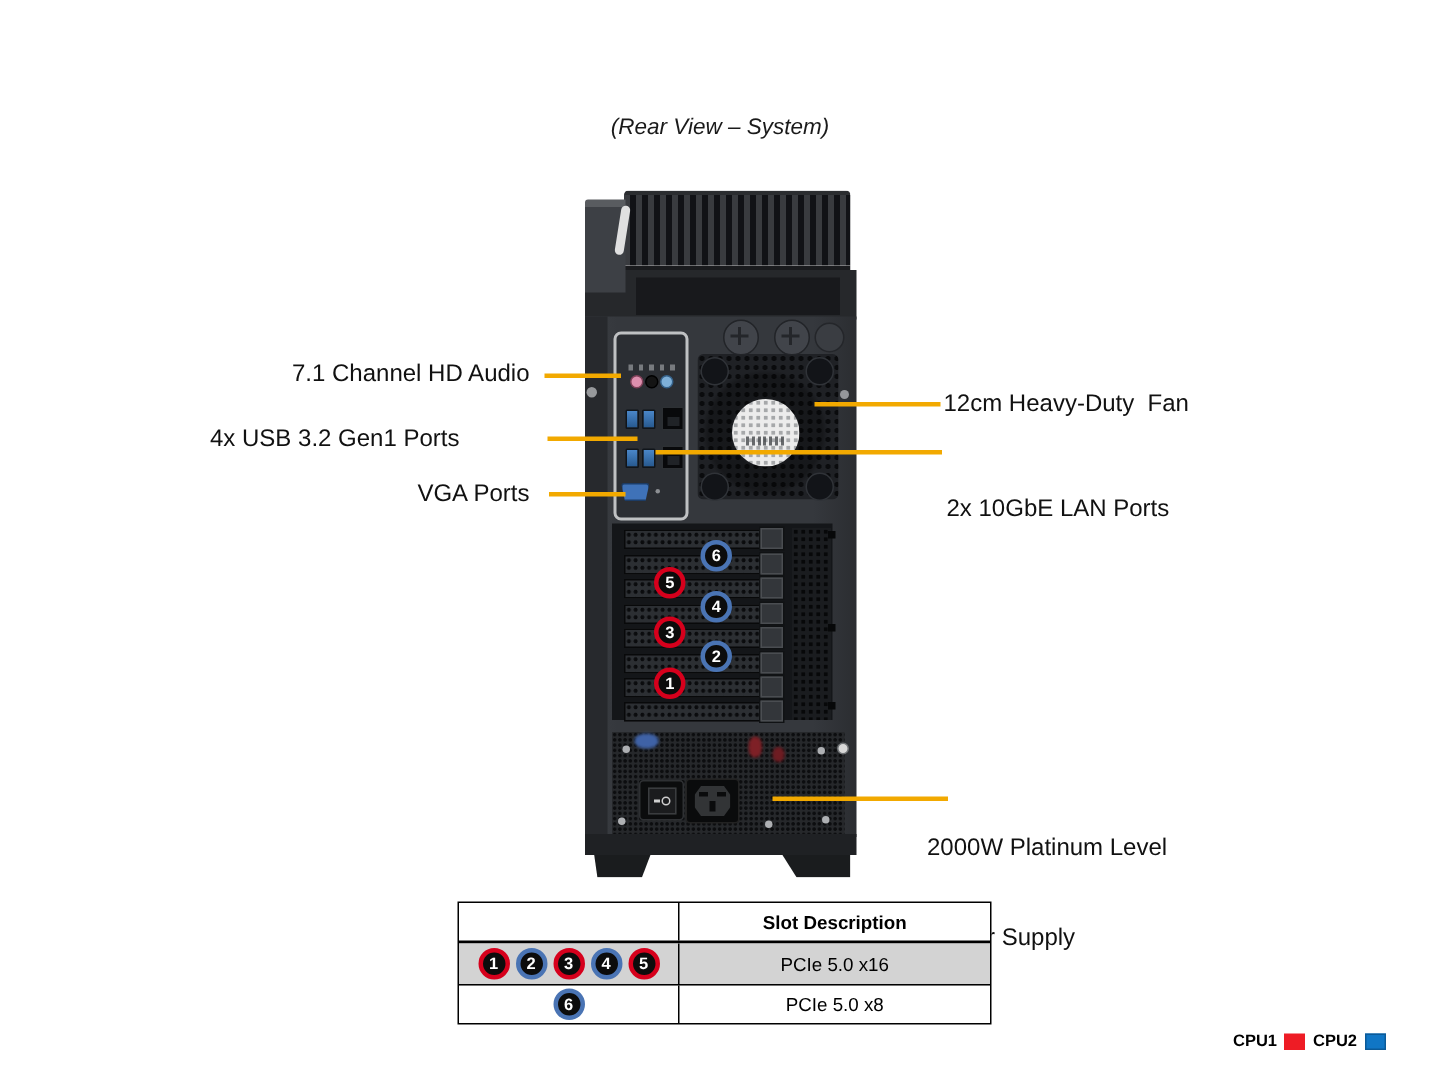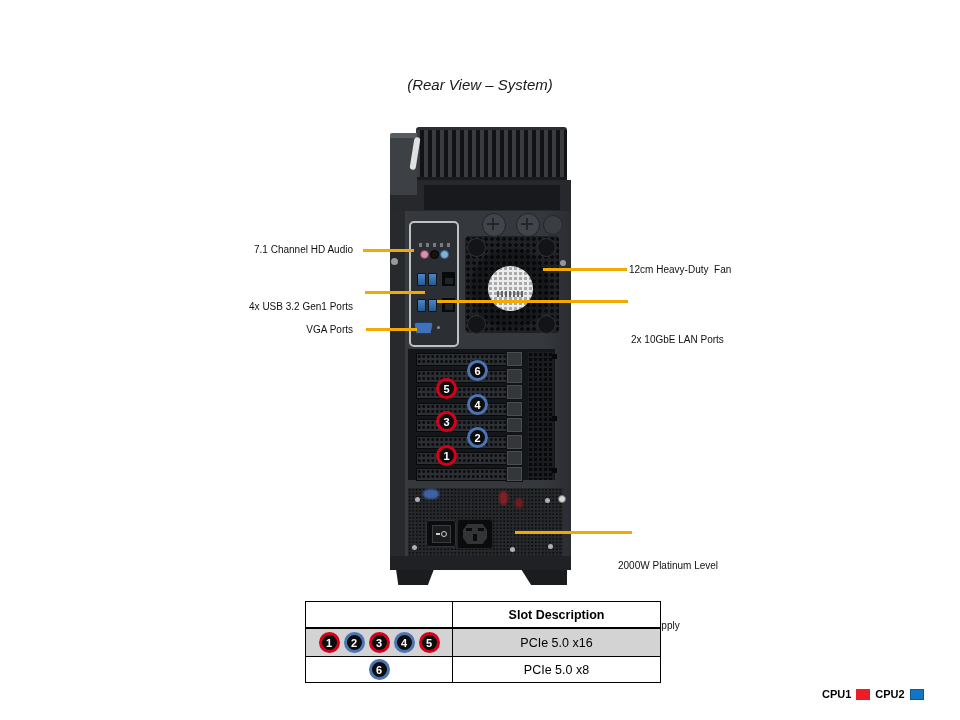--- a/index.html
+++ b/index.html
@@ -13,23 +13,23 @@
   
   .cline{position:absolute;height:3px;background:#F2A900;z-index:5;}
   #line-audio{left:363px;top:249px;width:51px;}
   #line-usb{left:365px;top:291px;width:60px;}
   #line-vga{left:366px;top:328px;width:51px;}
   #line-fan{left:543px;top:268px;width:84px;}
   #line-lan{left:437px;top:300px;width:191px;}
   #line-psu{left:515px;top:531px;width:117px;}
 
   
-  .lbl{position:absolute;font-size:10px;line-height:18px;color:#111;white-space:pre;z-index:6;}
+  .lbl{position:absolute;font-size:16px;line-height:18px;color:#111;white-space:pre;z-index:6;}
   #lbl-audio{left:140px;width:213px;top:241px;text-align:right;}
-  #lbl-usb{left:140px;width:213px;top:298px;text-align:right;}
+  #lbl-usb{left:140px;width:213px;top:284px;text-align:left;}
   #lbl-vga{left:140px;width:213px;top:321px;text-align:right;}
   #lbl-fan{left:629px;top:261px;text-align:right;}
   #lbl-lan{left:631px;top:290px;line-height:20px;}
   #lbl-psu{left:618px;top:516px;line-height:20px;}
 
   
   .part{position:absolute;box-sizing:border-box;}
   #left-block{left:390px;top:133px;width:27px;height:62px;
     background:linear-gradient(#595c60 0 5px,#3d4045 5px);border-radius:2px 0 0 0;z-index:2;}
   #top-sliver{left:412px;top:137px;width:6px;height:33px;background:#e0e0e0;

